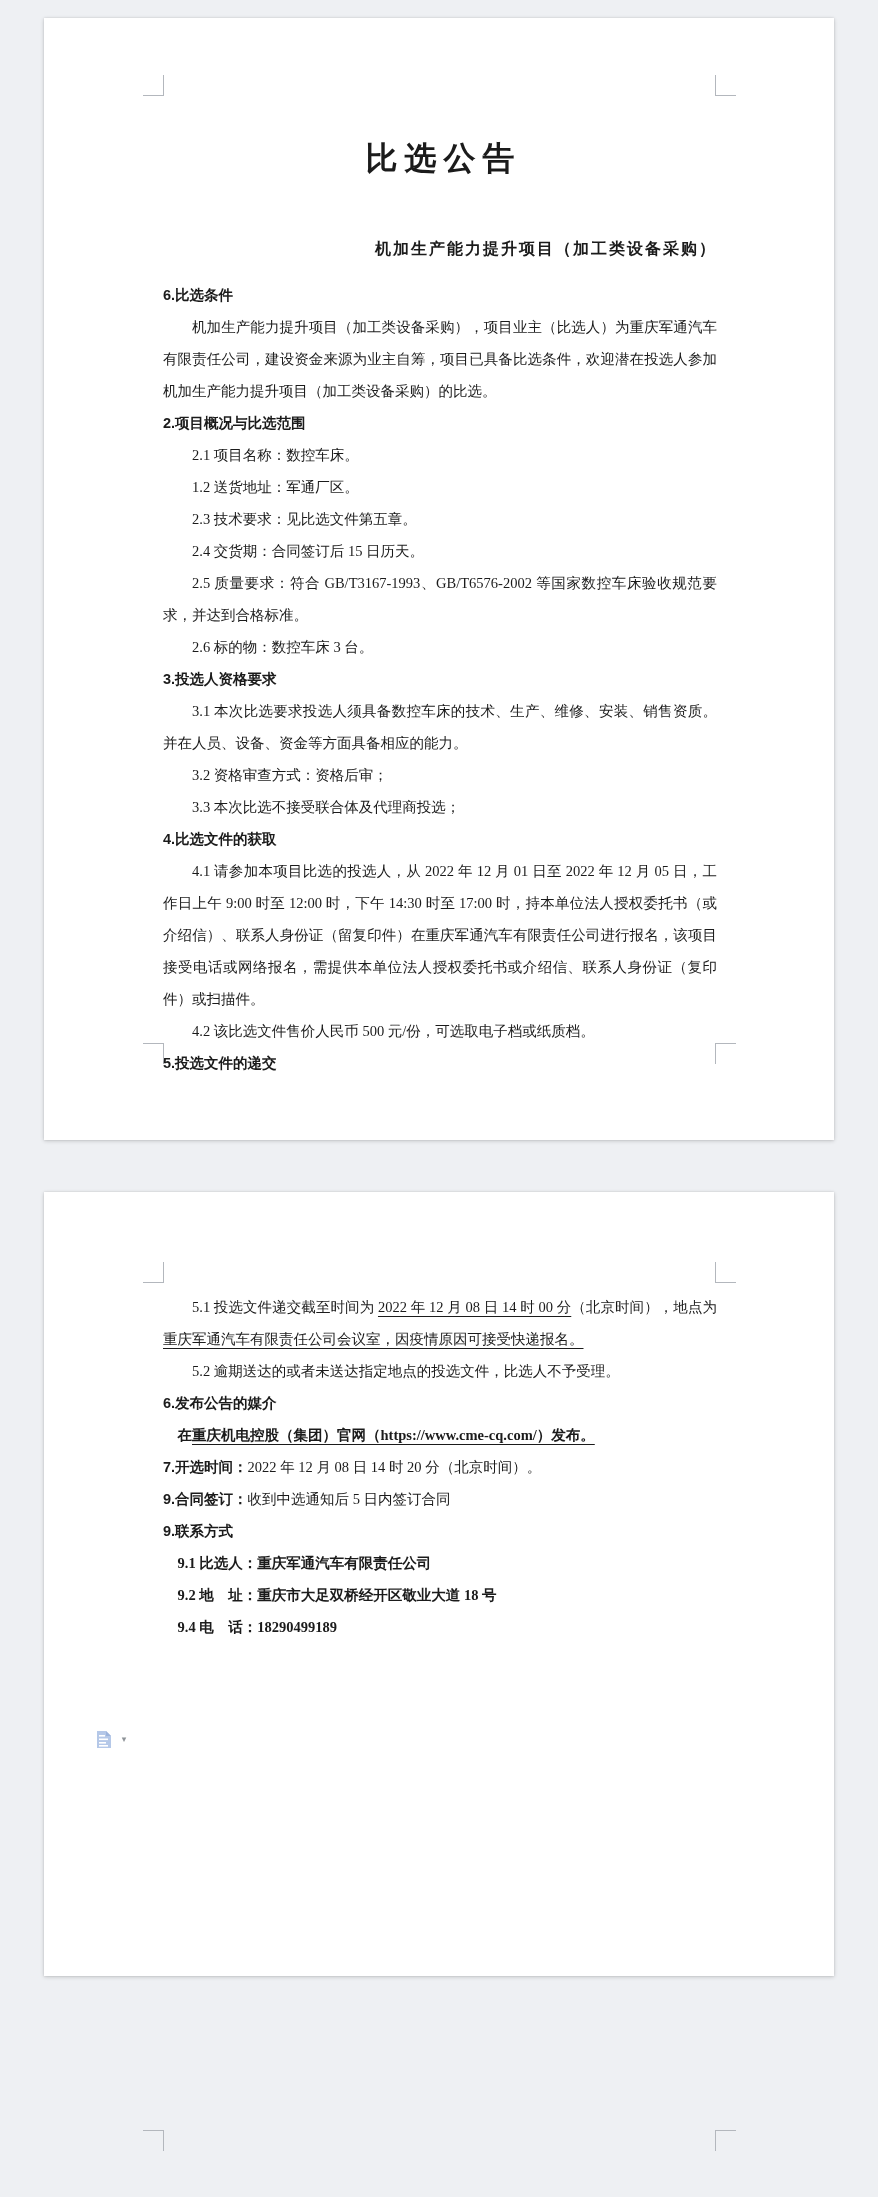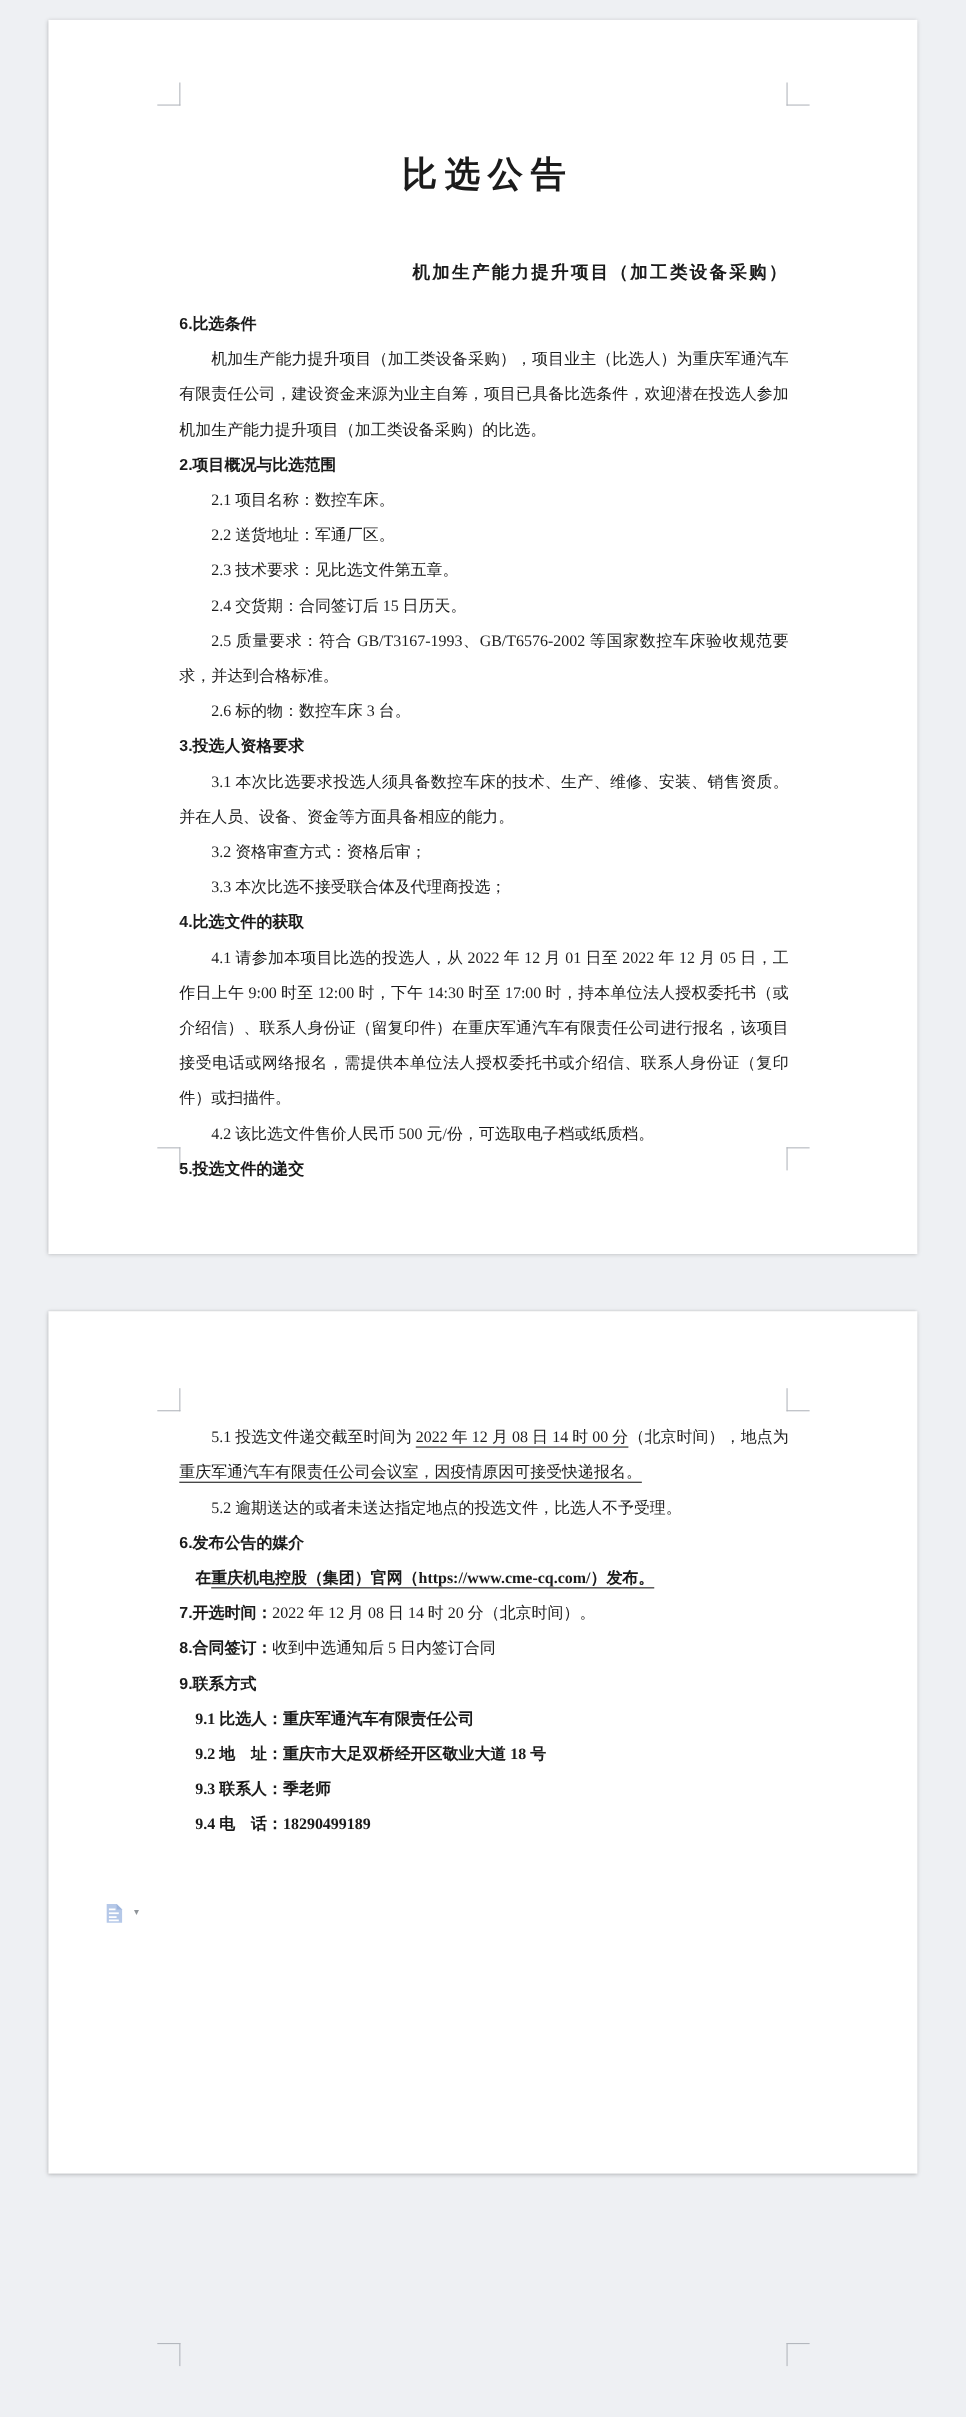--- a/index.html
+++ b/index.html
@@ -68,21 +68,21 @@
 
   <div class="content">
     <p class="doc-title">比选公告</p>
     <p class="doc-subtitle">机加生产能力提升项目（加工类设备采购）</p>
 
     <p class="h h1-first">6.比选条件</p>
     <p class="ind2">机加生产能力提升项目（加工类设备采购），项目业主（比选人）为重庆军通汽车有限责任公司，建设资金来源为业主自筹，项目已具备比选条件，欢迎潜在投选人参加机加生产能力提升项目（加工类设备采购）的比选。</p>
 
     <p class="h">2.项目概况与比选范围</p>
     <p class="ind2">2.1 项目名称：数控车床。</p>
-    <p class="ind2">2.2 送货地址：军通厂区。</p>
+    <p class="ind2">1.2 送货地址：军通厂区。</p>
     <p class="ind2">2.3 技术要求：见比选文件第五章。</p>
     <p class="ind2">2.4 交货期：合同签订后 15 日历天。</p>
     <p class="ind2">2.5 质量要求：符合 GB/T3167-1993、GB/T6576-2002 等国家数控车床验收规范要求，并达到合格标准。</p>
     <p class="ind2">2.6 标的物：数控车床 3 台。</p>
 
     <p class="h">3.投选人资格要求</p>
     <p class="ind2">3.1 本次比选要求投选人须具备数控车床的技术、生产、维修、安装、销售资质。并在人员、设备、资金等方面具备相应的能力。</p>
     <p class="ind2">3.2 资格审查方式：资格后审；</p>
     <p class="ind2">3.3  本次比选不接受联合体及代理商投选；</p>
 
@@ -101,26 +101,25 @@
   <div class="mark br" style="left:671px;top:938px;"></div>
 
   <div class="content" style="padding-top:99px;">
     <p class="ind2"><span>5.1 投选文件递交截至时间为 </span><span class="u">2022 年 12 月 08 日 14 时 00 分</span><span>（北京时间），地点为</span><span class="u">重庆军通汽车有限责任公司会议室，因疫情原因可接受快递报名。</span></p>
     <p class="ind2">5.2 逾期送达的或者未送达指定地点的投选文件，比选人不予受理。</p>
 
     <p class="h">6.发布公告的媒介</p>
     <p class="ind1"><span>在</span><span class="u">重庆机电控股（集团）官网（https://www.cme-cq.com/）发布。</span></p>
 
     <p><span class="inline-h">7.开选时间：</span><span>2022 年 12 月 08 日 14 时 20 分（北京时间）。</span></p>
-    <p><span class="inline-h">8.合同签订：</span><span>收到中选通知后 5 日内签订合同</span></p>
+    <p><span class="inline-h">9.合同签订：</span><span>收到中选通知后 5 日内签订合同</span></p>
 
     <p class="h">9.联系方式</p>
     <p class="ind1">9.1 比选人：重庆军通汽车有限责任公司</p>
     <p class="ind1">9.2 地　址：重庆市大足双桥经开区敬业大道 18 号</p>
-    <p class="ind1">9.3 联系人：季老师</p>
     <p class="ind1">9.4 电　话：18290499189</p>
   </div>
 
   <div class="paste-widget">
     <svg class="paste-doc" width="16" height="19" viewBox="0 0 16 19">
       <path d="M1 1 h9 l5 5 v12 h-14 z" fill="#b5c8e8"></path>
       <path d="M10 1 l5 5 h-5 z" fill="#9db4dc"></path>
       <rect x="3" y="5" width="6" height="1.6" fill="#ffffff"></rect>
       <rect x="3" y="8.5" width="9" height="1.6" fill="#ffffff"></rect>
       <rect x="3" y="12" width="7" height="1.6" fill="#ffffff"></rect>

